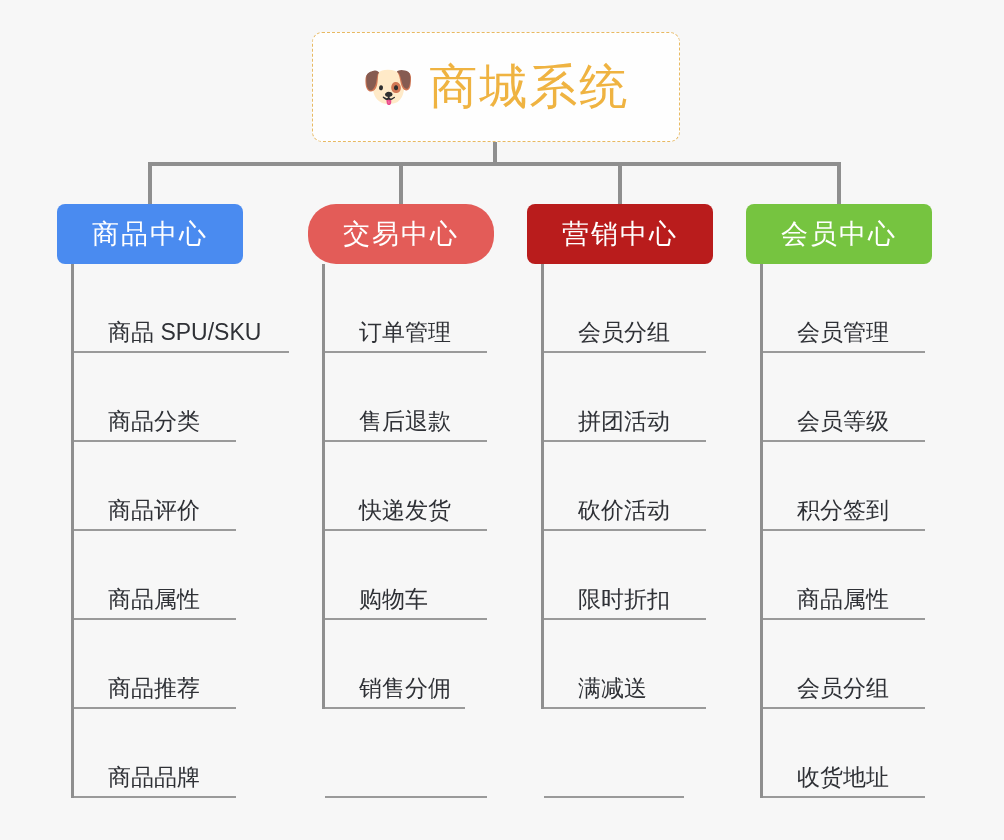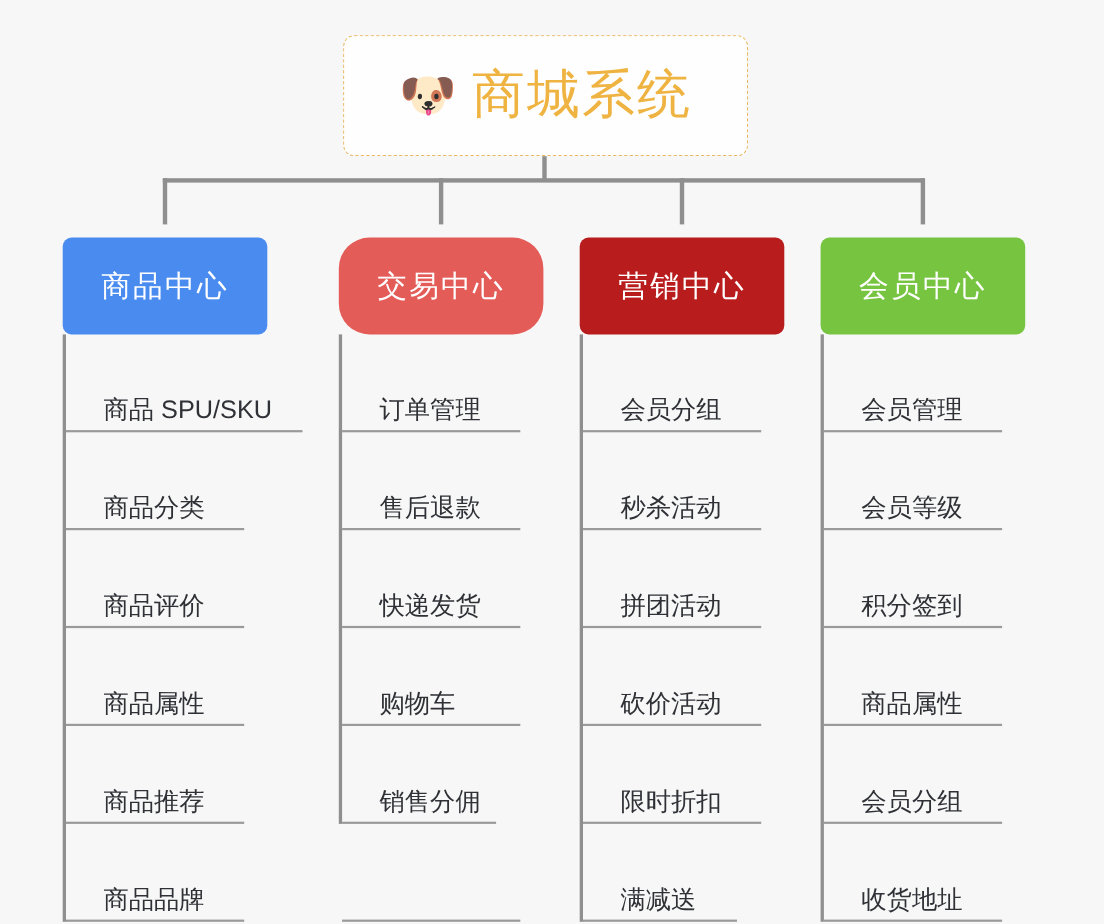--- a/index.html
+++ b/index.html
@@ -70,35 +70,35 @@
     width: 4px;
     height: 42px;
   }
 
   
   .column {
     position: absolute;
     top: 204px;
   }
   .cat-box {
-    height: 88px;
+    height: 60px;
     border-radius: 8px;
     display: flex;
     align-items: center;
     justify-content: center;
     color: #ffffff;
     font-size: 27px;
     letter-spacing: 2px;
     box-sizing: border-box;
-    margin-top: 12px;
   }
 
   
   .leaf-list {
     position: relative;
+    margin-left: 14px;
     padding-left: 0;
     border-left: 3px solid #8f8f8f;
     margin-top: 0;
   }
   .leaf-item {
     height: 89px;
     display: flex;
     align-items: flex-end;
     box-sizing: border-box;
   }
@@ -194,23 +194,20 @@
       <div class="column" style="left: 527px; width: 186px;">
         <div class="cat-box" style="background: #b91c1c;">
           <span>营销中心</span>
         </div>
         <div class="leaf-list">
           <div class="leaf-rule" style="width: 162px; top: 87px;"></div>
           <div class="leaf-item">
             <span class="leaf-label">会员分组</span>
           </div>
           <div class="leaf-rule" style="width: 162px; top: 176px;"></div>
-          <div class="leaf-item">
-            <span class="leaf-label">秒杀活动</span>
-          </div>
           <div class="leaf-rule" style="width: 162px; top: 265px;"></div>
           <div class="leaf-item">
             <span class="leaf-label">拼团活动</span>
           </div>
           <div class="leaf-rule" style="width: 162px; top: 354px;"></div>
           <div class="leaf-item">
             <span class="leaf-label">砍价活动</span>
           </div>
           <div class="leaf-rule" style="width: 162px; top: 443px;"></div>
           <div class="leaf-item">

